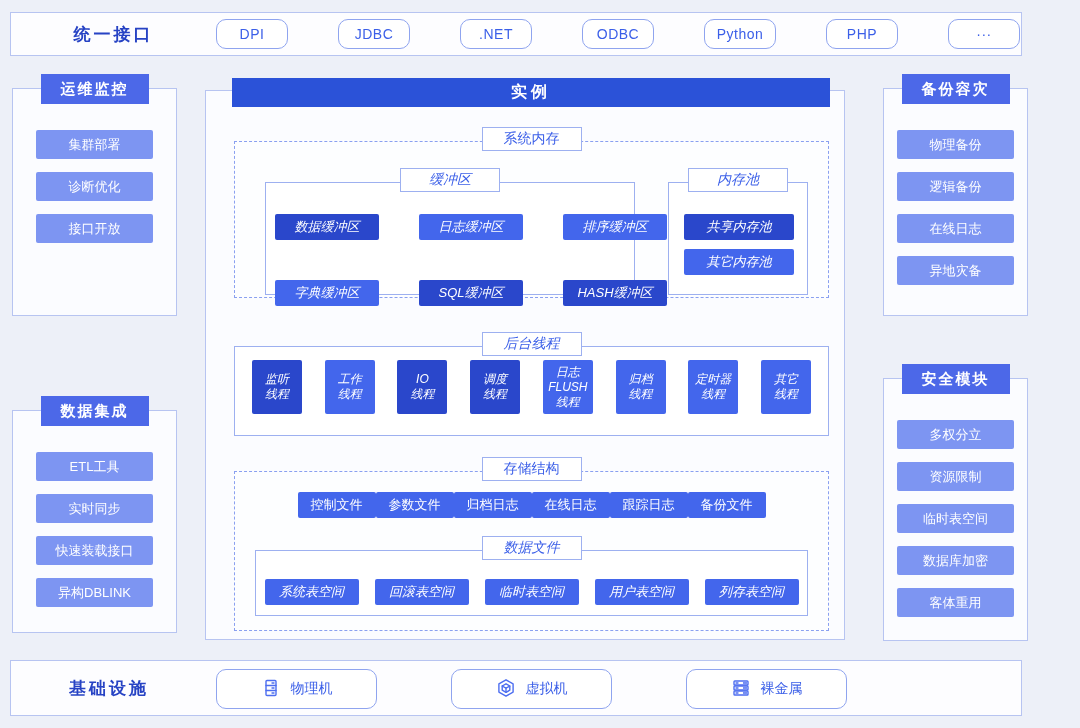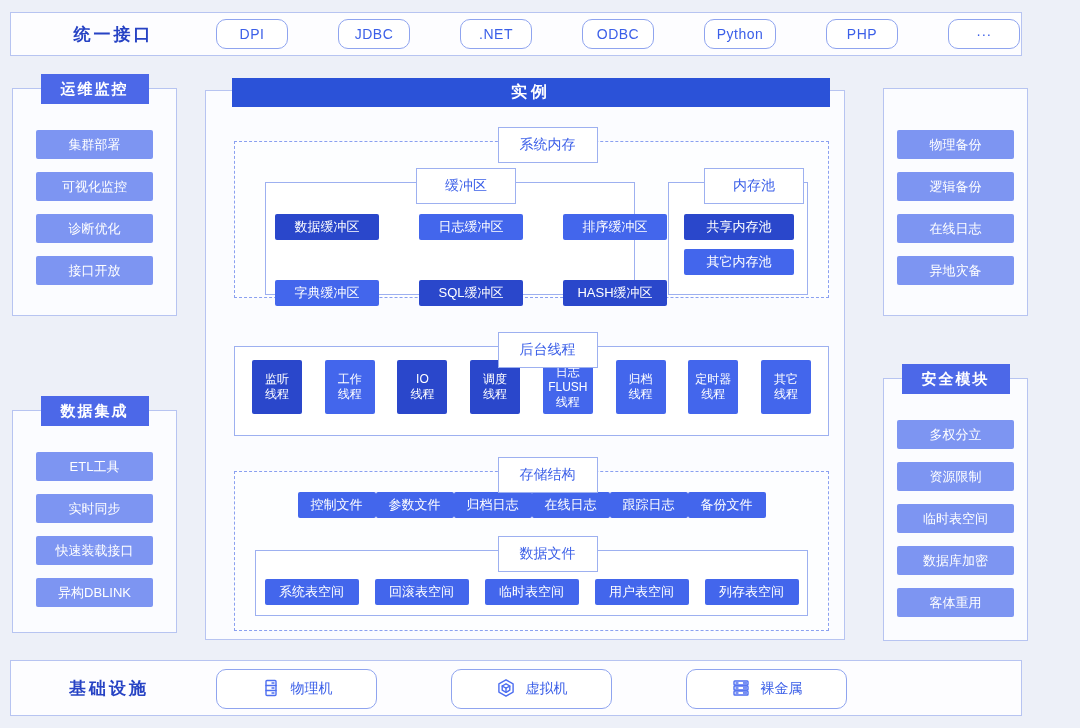--- a/index.html
+++ b/index.html
@@ -38,25 +38,25 @@
   .p-sec{left:883px;top:378px;width:145px;height:263px;}
 
   
   .center-panel{position:absolute;left:205px;top:90px;width:640px;height:550px;
                 background:var(--panel-bg);border:1px solid var(--panel-border);}
   .instance-bar{position:absolute;left:232px;top:78px;width:598px;height:29px;
                 background:var(--instance-bg);color:#fff;font-weight:bold;font-size:16px;
                 letter-spacing:4px;display:flex;align-items:center;justify-content:center;z-index:3;}
   .group{position:absolute;background:#fdfeff;}
   .group.dashed{border:1px dashed var(--dashed-border);}
-  .group.solid{border:1px solid var(--label-border);background:#fff;}
+  .group.solid{border:1px solid var(--label-border);background:#fff;font-style:italic;}
   .group-label{position:absolute;top:-15px;left:50%;transform:translateX(-50%);
-               width:100px;height:36px;background:#fff;border:1px solid var(--label-border);
+               width:100px;height:24px;background:#fff;border:1px solid var(--label-border);
                color:var(--blue-text);font-size:14px;display:flex;align-items:center;
-               justify-content:center;z-index:2;margin-left:16px;}
+               justify-content:center;z-index:2;}
   .g-sysmem{left:28px;top:50px;width:595px;height:157px;}
   .g-buffer{left:30px;top:40px;width:370px;height:113px;}
   .g-mempool{left:433px;top:40px;width:140px;height:113px;}
   .g-threads{left:28px;top:255px;width:595px;height:90px;}
   .g-storage{left:28px;top:380px;width:595px;height:160px;}
   .g-datafiles{left:20px;top:78px;width:553px;height:66px;}
 
   .buffer-grid{position:absolute;left:9px;top:31px;display:grid;
                grid-template-columns:repeat(3,104px);column-gap:12px;row-gap:9px;gap:40px;}
   .mempool-grid{position:absolute;left:15px;top:31px;display:grid;
@@ -104,38 +104,38 @@
         <div class="outline-btn">PHP</div>
         <div class="outline-btn">···</div>
       </div>
   </div>
 
   <div class="side-panel p-ops">
     <div class="panel-tab">运维监控</div>
     <div class="panel-items">
 
     <div class="item-btn">集群部署</div>
-        <div class="item-btn">可视化监控</div>
         <div class="item-btn">诊断优化</div>
         <div class="item-btn">接口开放</div>
       </div>
   </div>
 
   <div class="side-panel p-int">
     <div class="panel-tab">数据集成</div>
     <div class="panel-items">
 
     <div class="item-btn">ETL工具</div>
         <div class="item-btn">实时同步</div>
         <div class="item-btn">快速装载接口</div>
         <div class="item-btn">异构DBLINK</div>
       </div>
   </div>
 
   <div class="side-panel p-bak">
+    <div class="panel-tab">备份容灾</div>
     <div class="panel-items">
 
     <div class="item-btn">物理备份</div>
         <div class="item-btn">逻辑备份</div>
         <div class="item-btn">在线日志</div>
         <div class="item-btn">异地灾备</div>
       </div>
   </div>
 
   <div class="side-panel p-sec">

